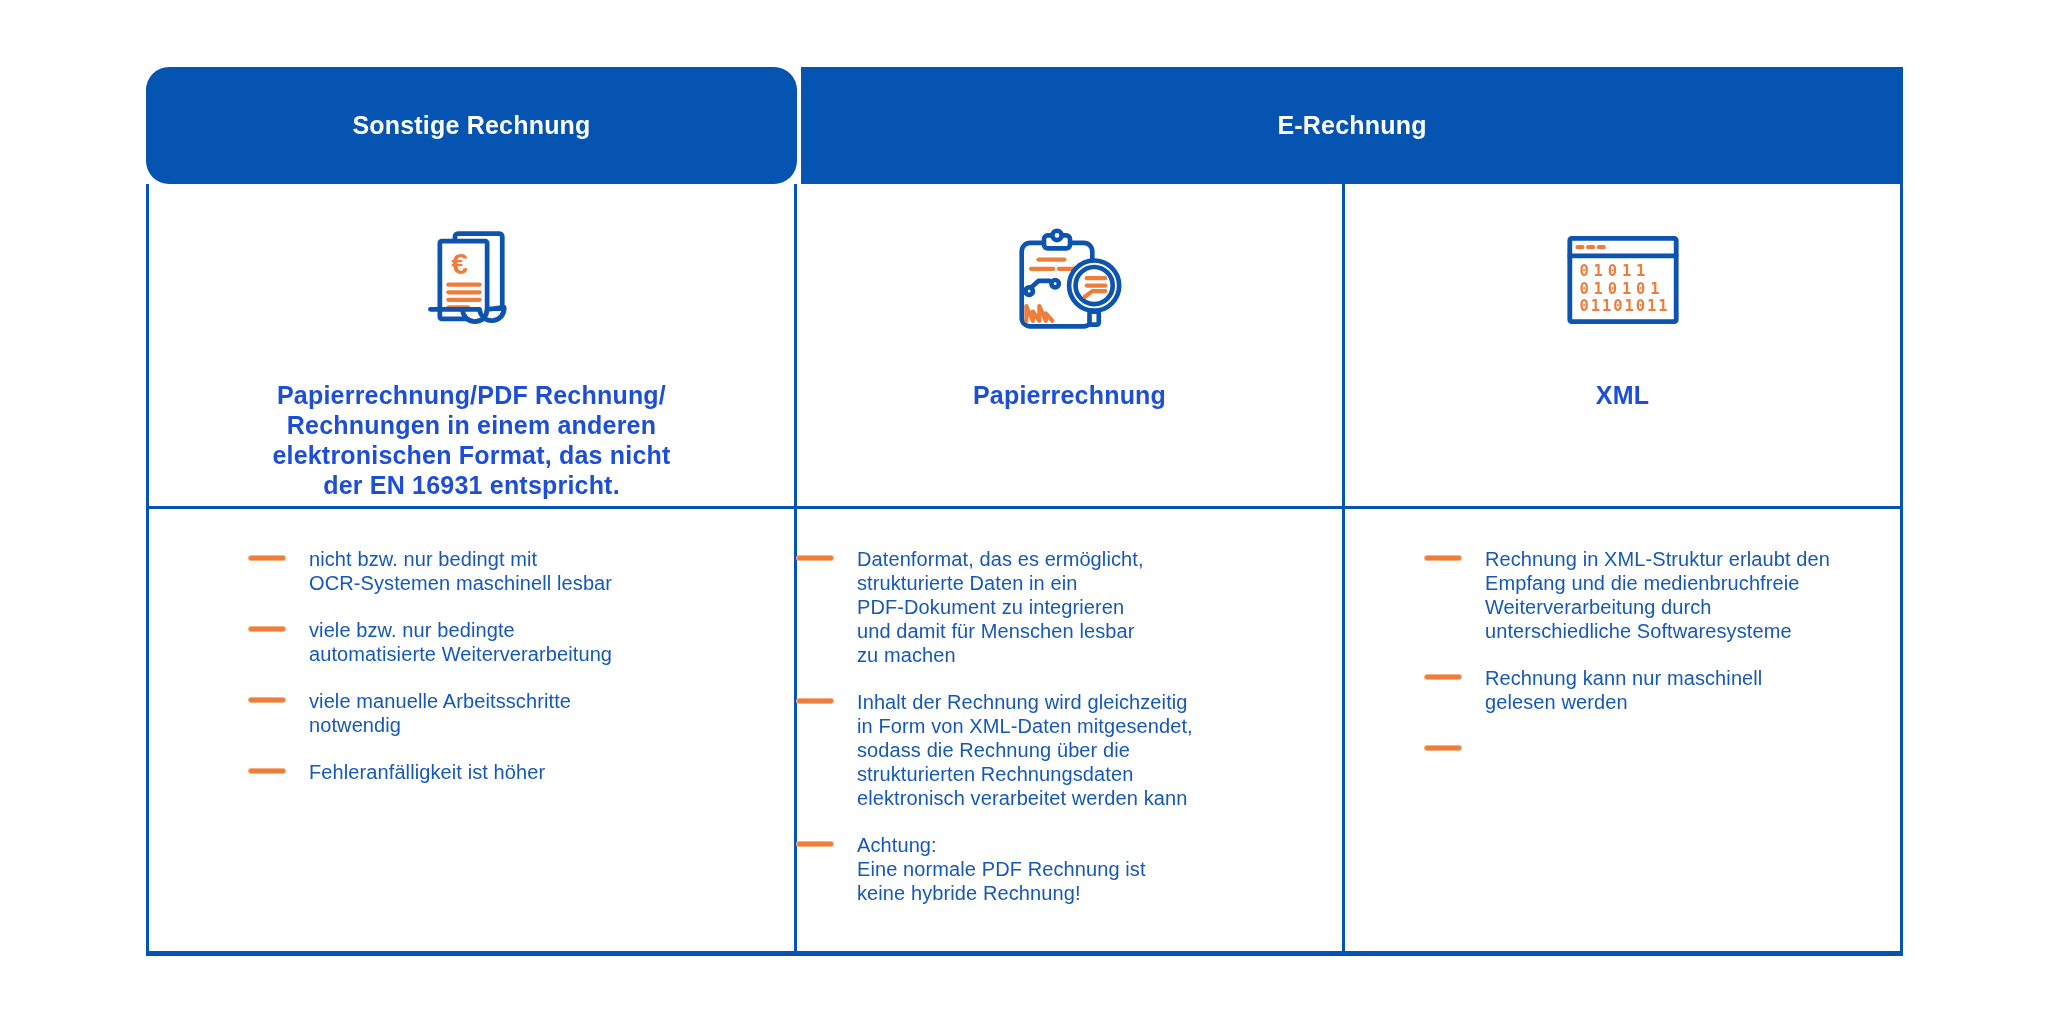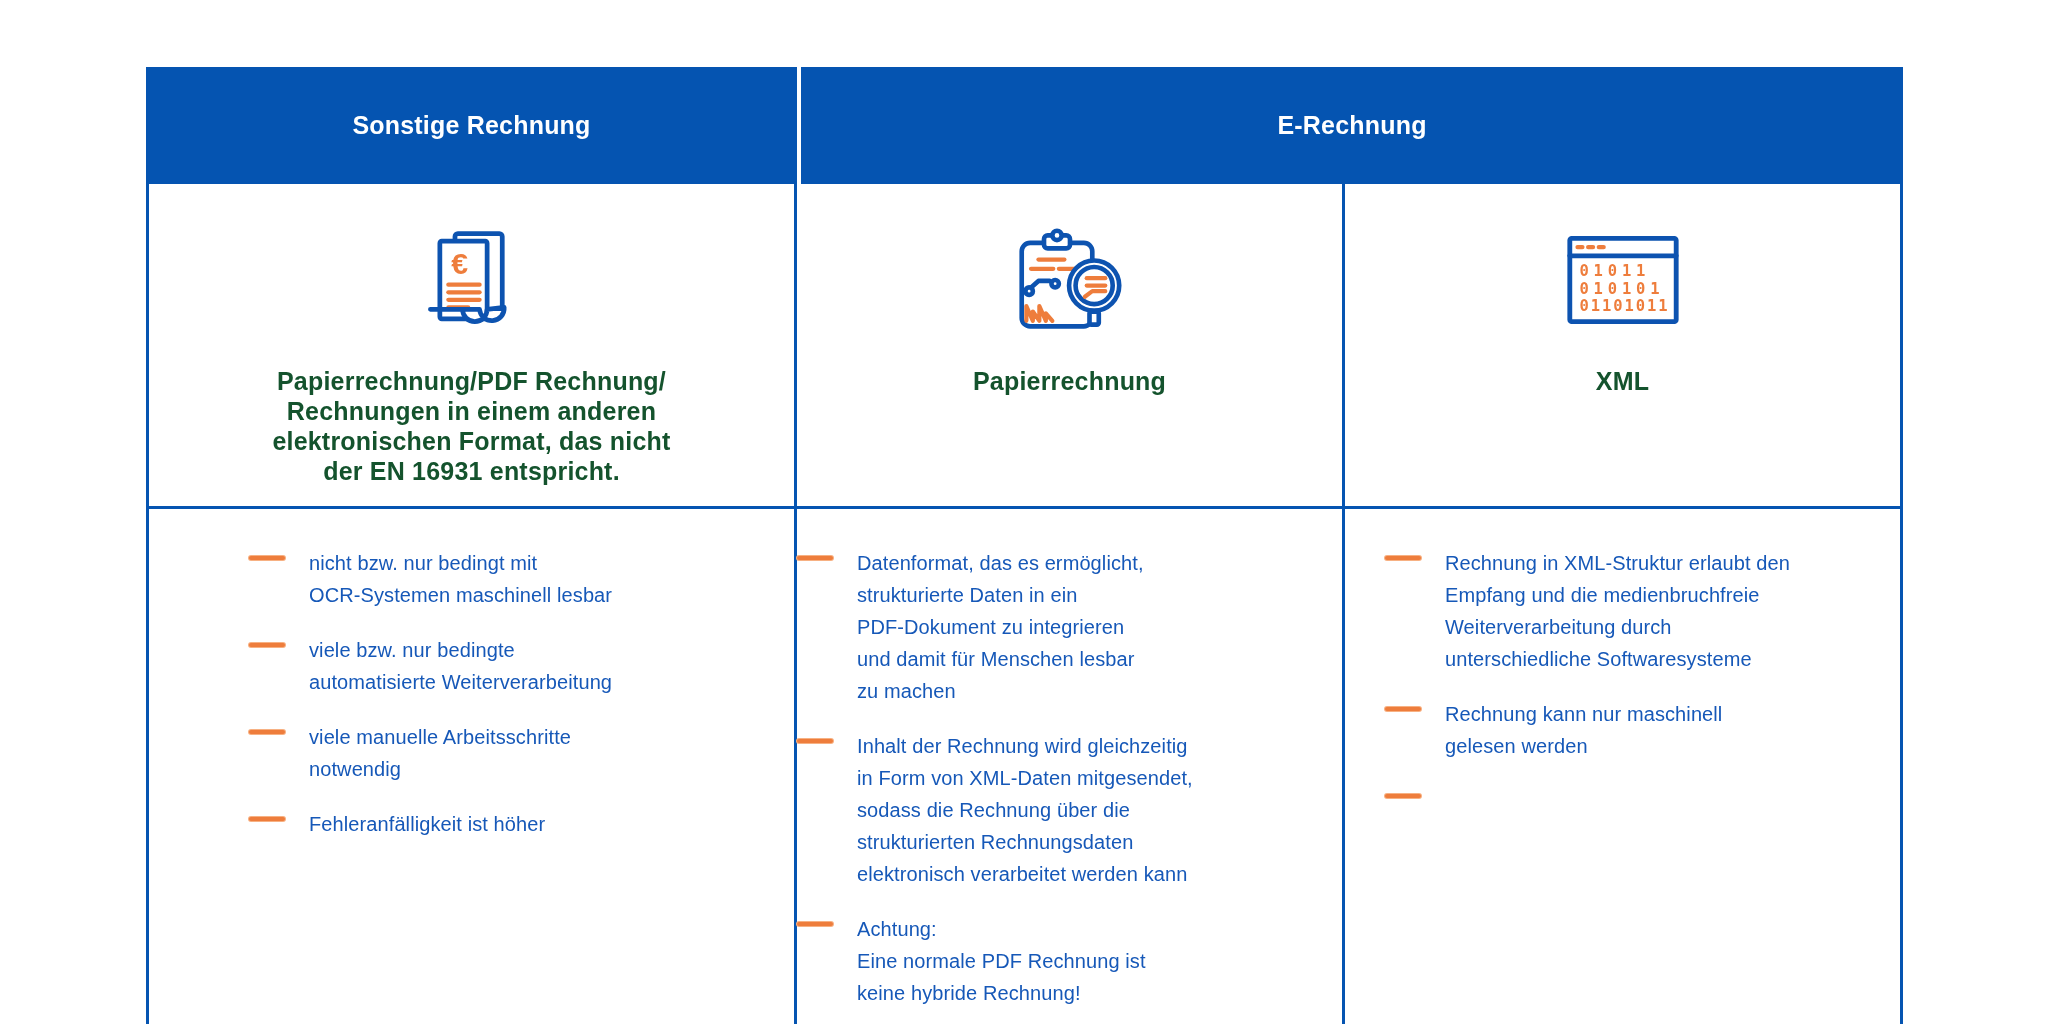--- a/index.html
+++ b/index.html
@@ -14,21 +14,21 @@
   }
 
   
   .header-row { display: flex; height: 117px; flex: 0 0 117px; gap: 4px; }
   .header-cell {
     background: #0554b1;
     color: #ffffff;
     display: flex; align-items: center; justify-content: center;
     font-size: 25px; font-weight: 700; letter-spacing: 0.2px;
   }
-  .header-cell.left  { width: 651px; flex: 0 0 651px; }
+  .header-cell.left  { width: 651px; flex: 0 0 651px; border-radius: 23px; }
   .header-cell.right { flex: 1; justify-content: center; }
 
   
   .body {
     flex: 1;
     border-left: 3px solid #0554b1;
     border-right: 3px solid #0554b1;
     border-bottom: 5px solid #0554b1;
     display: grid;
     grid-template-columns: 648px 548px 1fr;
@@ -38,47 +38,47 @@
   .cell.col-0, .cell.col-1 { border-right: 3px solid #0554b1; }
   .cell.row-icons { border-bottom: 3px solid #0554b1; }
 
   
   .cell.row-icons {
     display: flex; flex-direction: column; align-items: center;
     padding-top: 44px;
   }
   .icon-box { height: 104px; display: flex; align-items: center; justify-content: center; }
   .col-title {
-    margin-top: 34px;
-    color: #14532d;
+    margin-top: 48px;
+    color: #1d4ed8;
     font-size: 25px; font-weight: 700;
     text-align: center;
     line-height: 30px;
     white-space: pre-line;
     letter-spacing: 0.2px;
   }
 
   
   .cell.row-bullets { padding-top: 38px; }
   .cell.col-0.row-bullets { padding-left: 100px; }
   .cell.col-1.row-bullets { }
-  .cell.col-2.row-bullets { padding-left: 40px; }
+  .cell.col-2.row-bullets { padding-left: 56px; margin-left: 24px; }
 
   .bullet { display: flex; align-items: flex-start; margin-bottom: 23px; }
   .dash {
     flex: 0 0 36px; height: 4px; border-radius: 2px;
     background: #ee7d3c;
     margin-top: 9px;
     box-shadow: 0 0 0 1px #f7b183;
   }
   .bullet-text {
     margin-left: 24px;
     color: #1658b8;
     font-size: 20px; font-weight: 500;
-    line-height: 32px;
+    line-height: 24px;
     white-space: pre-line;
     letter-spacing: 0.1px;
   }
 
   svg .blue-stroke  { stroke: #0d53b0; fill: none; stroke-width: 5; stroke-linecap: round; stroke-linejoin: round; }
   svg .blue-fill-w  { stroke: #0d53b0; fill: #ffffff; stroke-width: 5; stroke-linejoin: round; }
   svg .orange-line  { stroke: #ee7d3c; fill: none; stroke-width: 4.5; stroke-linecap: round; stroke-linejoin: round; }
   svg .orange-text  { fill: #ee7d3c; font-family: "DejaVu Sans Mono", monospace; font-weight: bold; }
 </style>
 </head>

